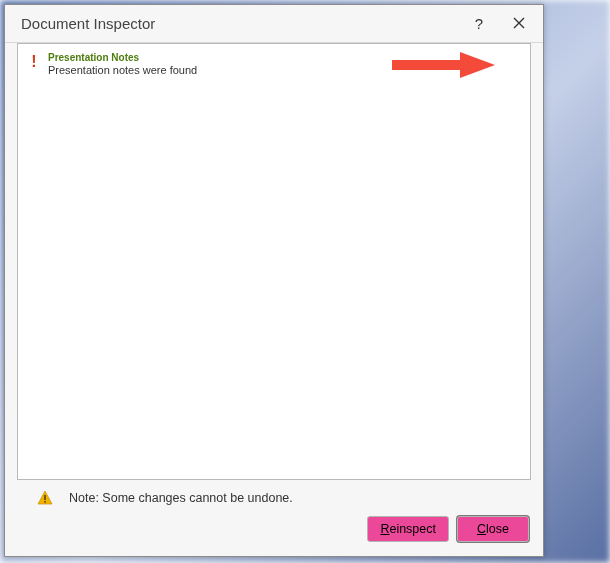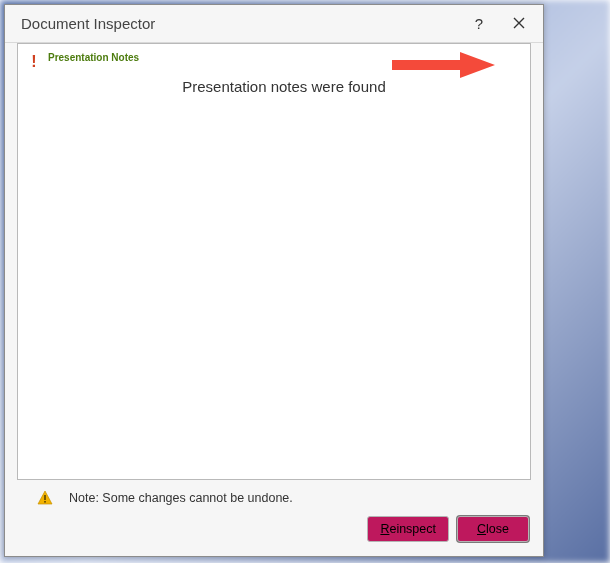--- a/index.html
+++ b/index.html
@@ -77,24 +77,23 @@
   .result-text {
     flex: 1;
     padding-left: 4px;
   }
   .result-title {
     font-weight: 600;
     font-size: 10px;
     color: #4d7c0f;
   }
   .result-desc {
-    font-size: 15px;
+    font-size: 11px;
     color: #333;
-    margin-top: 15px;
-    text-align: center;
+    margin-top: 1px;
   }
   .remove-btn {
     margin-left: 8px;
     margin-top: 2px;
     height: 24px;
     padding: 0 10px;
     font-size: 12px;
     background: #fdfdfd;
     border: 1px solid #b4b4b4;
     border-radius: 3px;
@@ -123,21 +122,21 @@
     display: flex;
     justify-content: flex-end;
     gap: 8px;
     padding: 10px 14px 14px 14px;
   }
   .btn {
     height: 26px;
     min-width: 72px;
     padding: 0 12px;
     font-size: 12.5px;
-    background: #be185d;
+    background: #ec4899;
     border: 1px solid #b4b4b4;
     border-radius: 3px;
     cursor: pointer;
   }
   .btn.default {
     box-shadow: 0 0 0 1px #7a7a7a;
   }
   .underline-first::first-letter { text-decoration: underline; }
 </style>
 </head>

